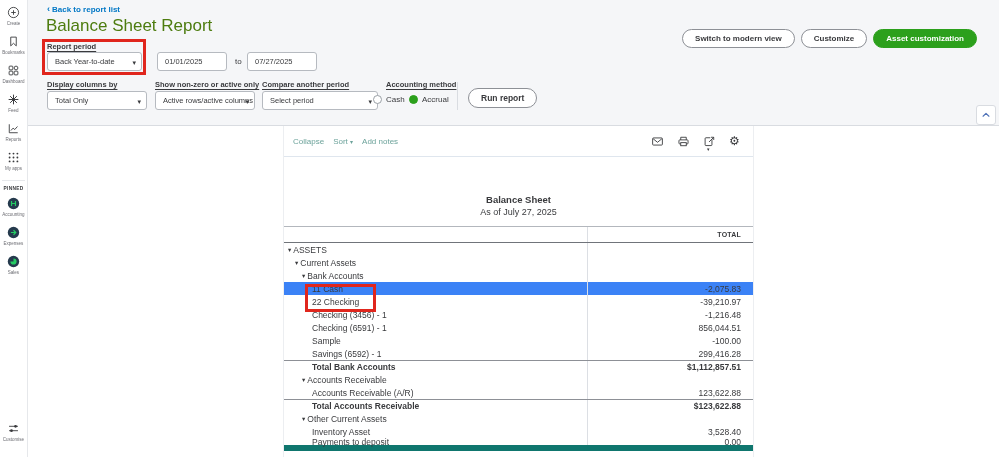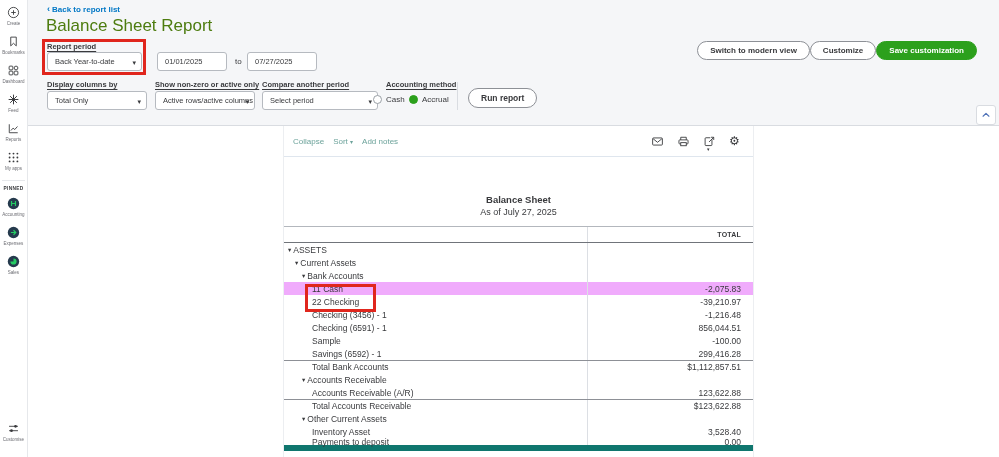--- a/index.html
+++ b/index.html
@@ -57,21 +57,21 @@
 
   .vdivider { position:absolute; width:1px; background:#d9dce1; }
 
   .pill-btn {
     border:1px solid #8d9096; background:#fff; border-radius:12px; height:19px;
     font-size:8px; font-weight:bold; color:#393a3d; padding:0 12px; cursor:pointer;
     font-family:"Liberation Sans", sans-serif; white-space:nowrap;
   }
   .pill-btn.green { background:#2ca01c; border-color:#2ca01c; color:#fff; }
   .run-btn { position:absolute; left:440px; top:88px; height:20px; border-radius:11px; font-size:8.5px; }
-  .top-actions { position:absolute; right:22px; top:41px; display:flex; }
+  .top-actions { position:absolute; right:22px; top:29px; display:flex; gap:6px; }
 
   .collapse-box {
     position:absolute; left:948px; top:105px; width:20px; height:20px; background:#fff;
     border:1px solid #d9dce1; border-radius:3px; display:flex; align-items:center; justify-content:center; cursor:pointer;
   }
 
   
   .report {
     position:absolute; left:283px; top:126px; width:471px; height:331px;
     background:#fff; border-left:1px solid #eceef1; border-right:1px solid #eceef1;
@@ -93,22 +93,22 @@
 
   .rtable { margin-top:8px; }
   .thead {
     display:flex; height:17px; align-items:center;
     border-top:1px solid #b3b7bd; border-bottom:1px solid #70747a;
   }
   .tcell-label { width:304px; border-right:1px solid #dcdfe4; height:100%; display:flex; align-items:center; }
   .tcell-value { flex:1; text-align:right; padding-right:12px; }
   .thead .tcell-value { font-size:7px; font-weight:bold; letter-spacing:.2px; }
   .trow { display:flex; height:13px; align-items:center; font-size:8.5px; cursor:pointer; }
-  .trow.hl { background:#f0abfc; }
-  .trow.bold { font-weight:normal; }
+  .trow.hl { background:#3b82f6; }
+  .trow.bold { font-weight:bold; }
   .trow.btop { border-top:1px solid #8d9096; }
   .trow.last { border-bottom:6px solid #0f766e; }
   .trow .caret { font-size:6.5px; margin-right:2px; color:#393a3d; }
 
   
   .red-box { position:absolute; border:3px solid #e0261d; z-index:20; pointer-events:none; }
 </style>
 </head>
 <body>
 
@@ -269,21 +269,21 @@
     <span class="radio on"></span>
     <span class="radio-label">Accrual</span>
   </div>
 
   <div class="vdivider" style="left:429px; top:82px; height:28px;"></div>
   <button class="pill-btn run-btn">Run report</button>
 
   <div class="top-actions">
     <button class="pill-btn">Switch to modern view</button>
     <button class="pill-btn">Customize</button>
-    <button class="pill-btn green">Save customization</button>
+    <button class="pill-btn green">Asset customization</button>
   </div>
 
   <div class="collapse-box">
     <svg viewBox="0 0 12 12" width="10" height="10">
       <path d="M2.5 7.5L6 4l3.5 3.5" stroke="#4f72b8" stroke-width="1.4" fill="none" stroke-linecap="round" stroke-linejoin="round"></path>
     </svg>
   </div>
 </header>
 
 <section class="report">

